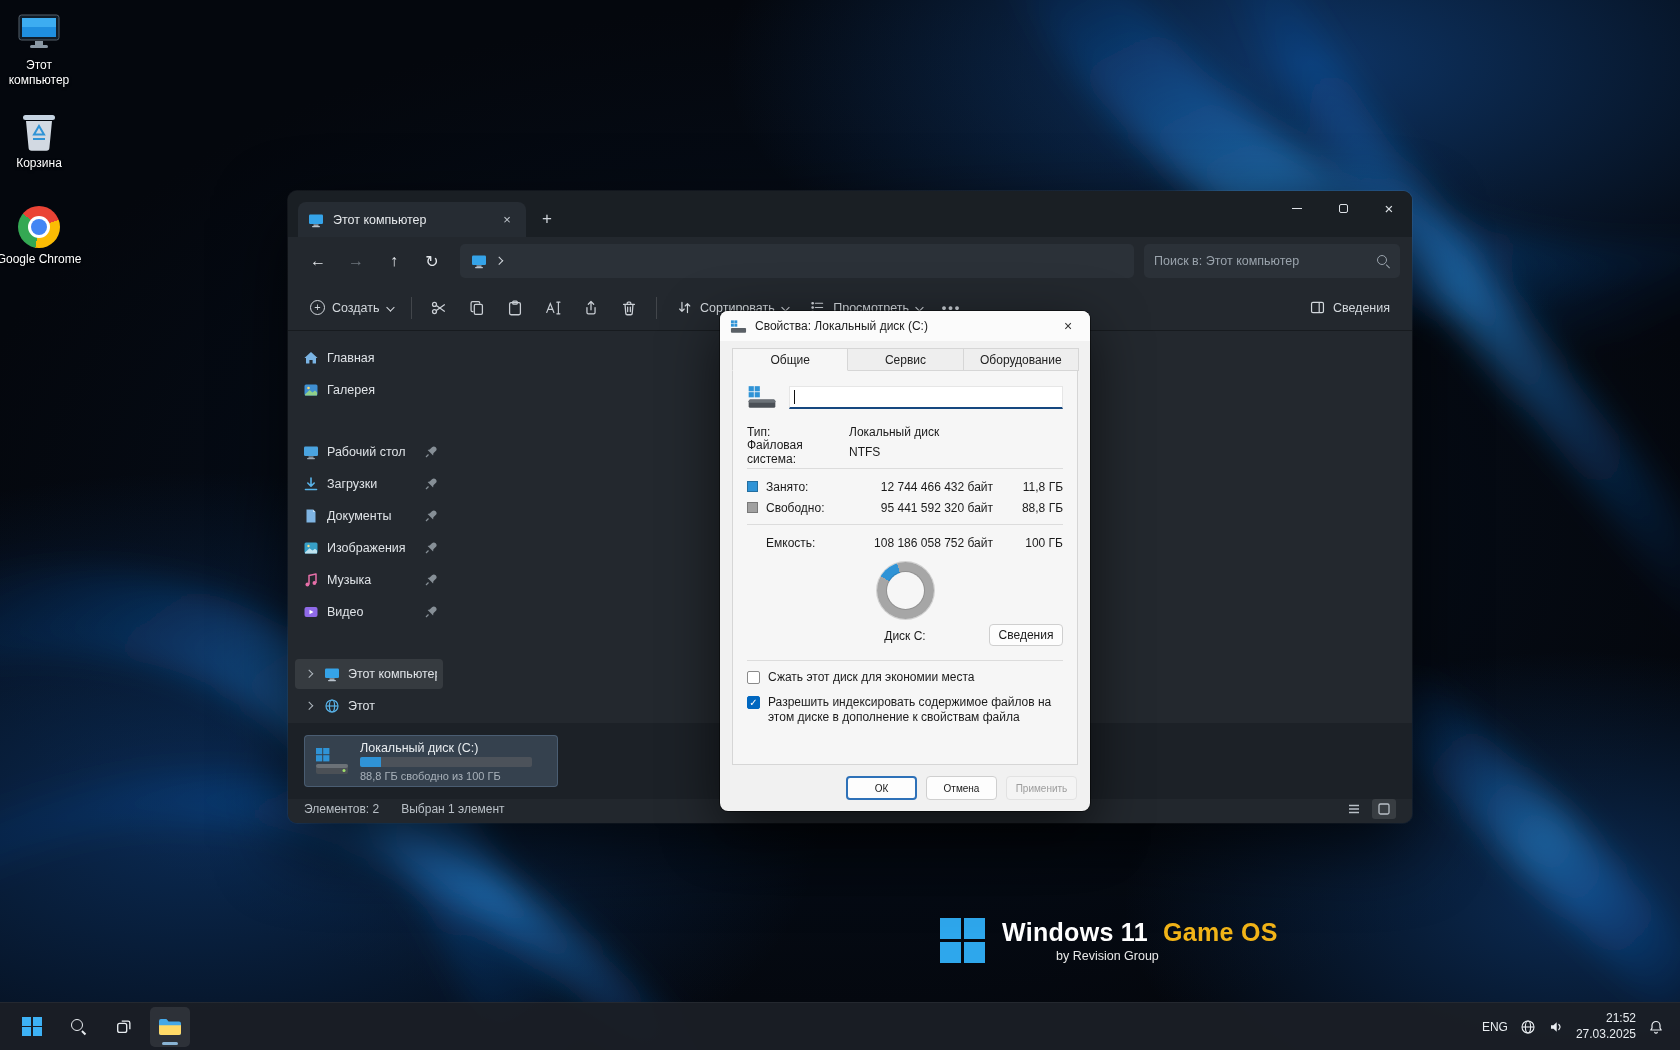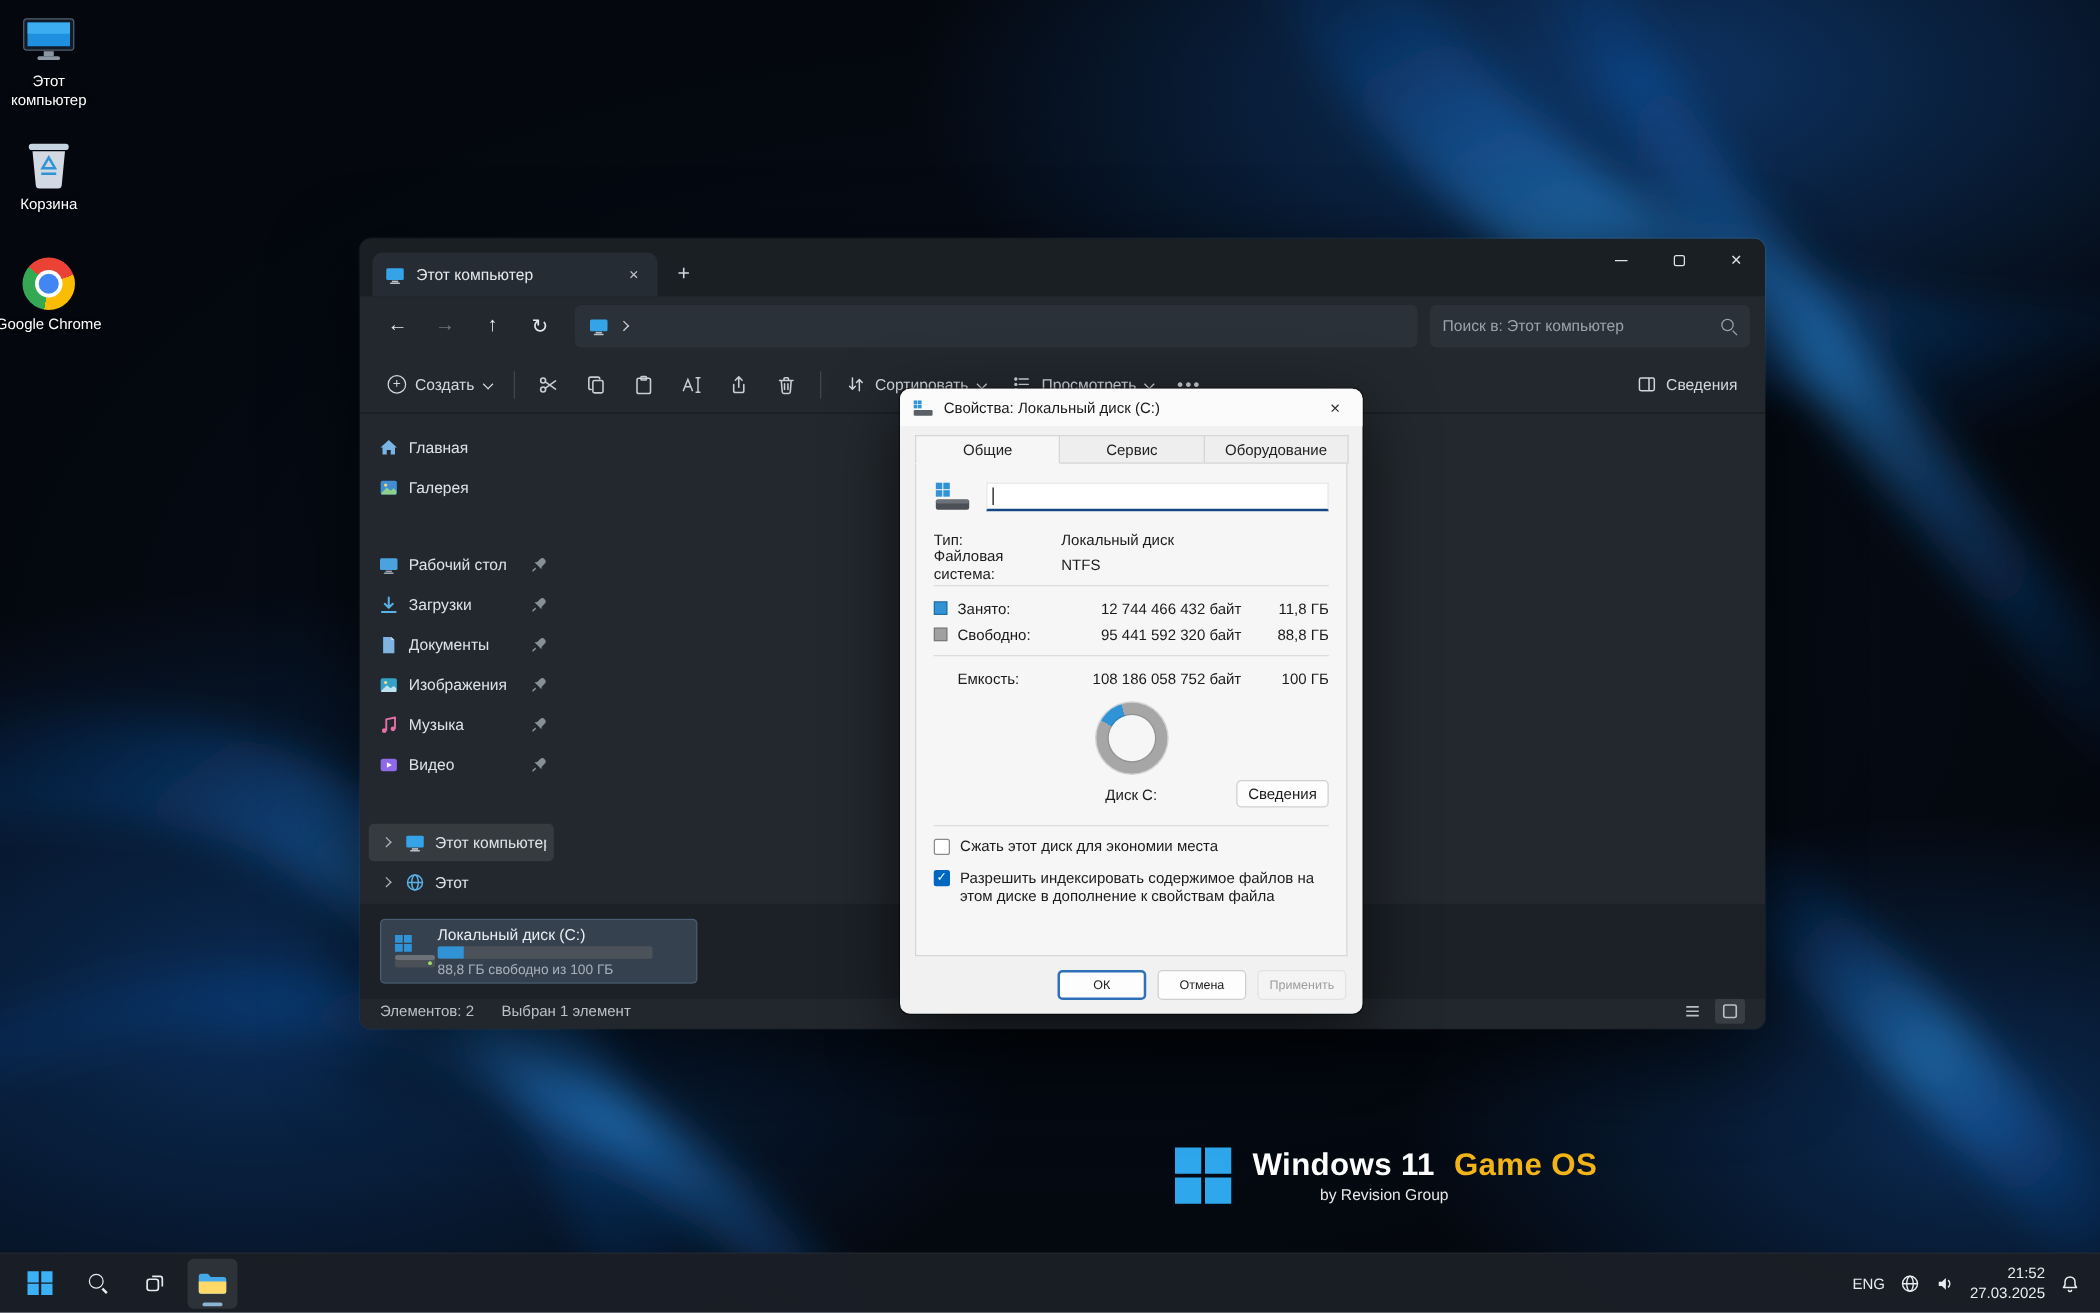--- a/index.html
+++ b/index.html
@@ -65,21 +65,21 @@
   .sbitem.expandable { padding-left:7px; }
   .sbitem.selected { background:rgba(255,255,255,.09); }
   .sbitem .sblabel { flex:1; white-space:nowrap; overflow:hidden; }
   .sbchv { width:14px; display:grid; place-items:center; color:#aeb6bd; flex:none; }
   .sbgap { height:30px; }
   .pin { flex:none; opacity:.85; }
 
   .content { flex:1; padding:12px 16px; background:#1c2127; position:relative; }
   .secheader { display:flex; align-items:center; gap:9px; color:#d4d9de; font-size:13.5px; margin:2px 0 12px; }
   .drive-tile { width:254px; height:52px; border-radius:4px; background:#35414e; border:1px solid rgba(130,170,210,.28);
-    display:flex; align-items:center; padding:5px 9px; }
+    display:flex; align-items:center; gap:10px; padding:5px 9px; }
   .drive-meta { flex:1; min-width:0; }
   .drive-name { font-size:12.5px; color:#e9edf0; margin-bottom:2px; white-space:nowrap; }
   .drive-bar { width:172px; height:10px; background:#4c525a; border-radius:2px; overflow:hidden; margin-bottom:3px; }
   .drive-fill { height:100%; background:#2f93d6; }
   .drive-free { font-size:11px; color:#a8b1ba; white-space:nowrap; }
 
   .statusbar { height:30px; display:flex; align-items:center; gap:22px; padding:0 16px; background:#22272d; border-top:1px solid #171b1f; font-size:12px; color:#b9c0c7; }
   .statspacer { flex:1; }
   .viewtoggle { display:flex; gap:6px; }
   .vbtn { width:24px; height:20px; display:grid; place-items:center; color:#b9c0c7; border-radius:3px; }

